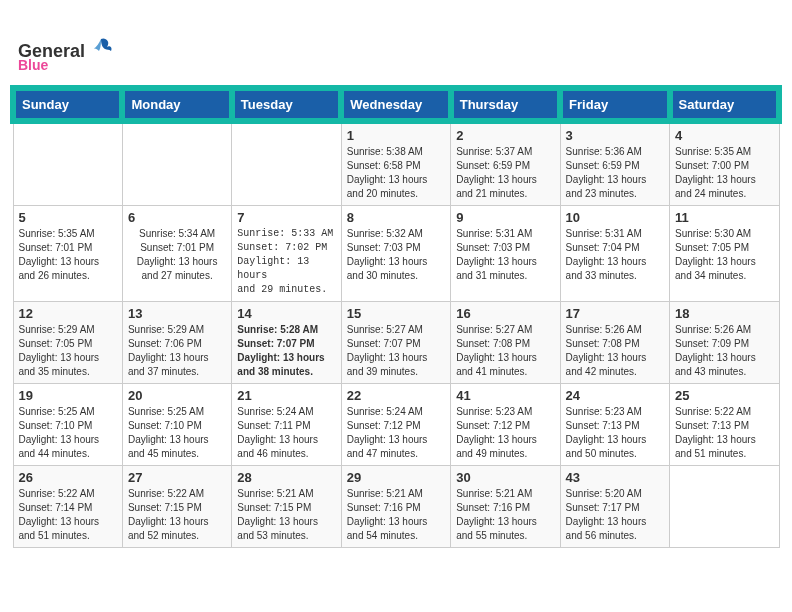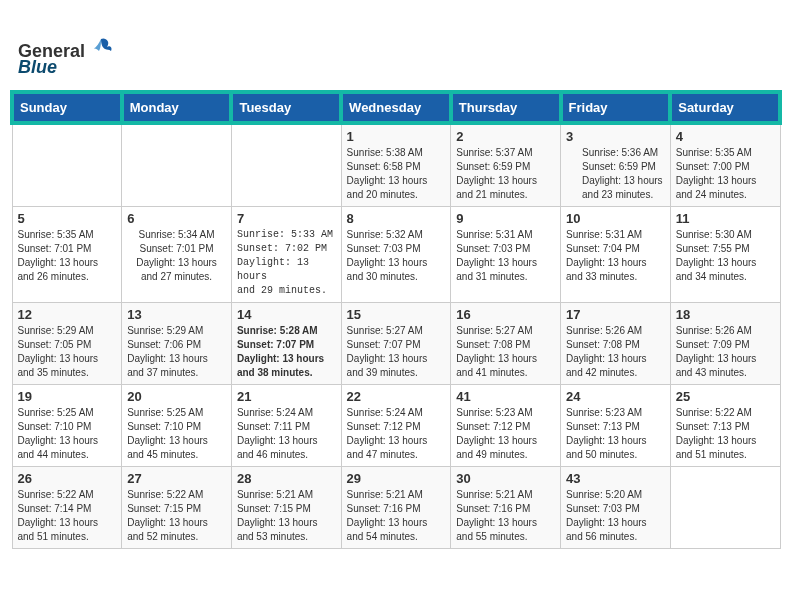--- a/index.html
+++ b/index.html
@@ -39,21 +39,21 @@
       border-collapse: collapse;
       border: 1px solid #ccc;
     }
     .calendar-table th {
       background-color: #1a5fa8;
       color: #fff;
       text-align: left;
       padding: 6px 6px;
       font-size: 13px;
       font-weight: bold;
-      border: 4px solid #14b8a6;
+      border: 6px solid #14b8a6;
     }
     .calendar-table td {
       vertical-align: top;
       border: 1px solid #ccc;
       padding: 4px 5px;
       width: calc(100% / 7);
       min-height: 80px;
       background: #fff;
       font-size: 11px;
       color: #333;
@@ -88,21 +88,21 @@
 <div class="header">
   <div class="logo">
     <div style="display:flex; flex-direction:column; align-items:flex-start;">
       <div style="display:flex; align-items:center;">
         <span style="font-size:18px; font-weight:bold; color:#333;">General</span>
         <svg width="28" height="28" viewBox="0 0 28 28" style="margin-left:2px; margin-top:-4px;">
           <path d="M14,4 C18,2 24,6 20,12 C22,10 26,12 24,16 C22,14 20,15 18,14 C16,13 14,10 14,4Z" fill="#1a5fa8"></path>
           <path d="M14,4 C12,8 10,12 6,14 C8,13 10,14 12,16 C13,14 14,12 14,4Z" fill="#5a9fd4"></path>
         </svg>
       </div>
-      <span style="font-size:18px; font-weight:bold; color:#0c4a6e; margin-top:-6px;font-style:italic;">Blue</span>
+      <span style="font-size:14px; font-weight:bold; color:#ec4899; margin-top:-6px;">Blue</span>
     </div>
   </div>
   <div class="title-block">
     <div class="month-title"></div>
     <div class="location-title"></div>
   </div>
 </div>
 
 <table class="calendar-table">
   <thead>
@@ -130,21 +130,21 @@
         </td>
         <td>
           <span class="day-number">2</span>
           <div class="day-info" style="white-space: pre-line;">Sunrise: 5:37 AM
 Sunset: 6:59 PM
 Daylight: 13 hours
 and 21 minutes.</div>
         </td>
         <td>
           <span class="day-number">3</span>
-          <div class="day-info" style="white-space: pre-line; margin-left: 16px;">Sunrise: 5:36 AM
+          <div class="day-info" style="white-space: pre-line;">Sunrise: 5:36 AM
 Sunset: 6:59 PM
 Daylight: 13 hours
 and 23 minutes.</div>
         </td>
         <td>
           <span class="day-number">4</span>
           <div class="day-info" style="white-space: pre-line;">Sunrise: 5:35 AM
 Sunset: 7:00 PM
 Daylight: 13 hours
 and 24 minutes.</div>
@@ -189,21 +189,21 @@
         <td>
           <span class="day-number">10</span>
           <div class="day-info" style="white-space: pre-line;">Sunrise: 5:31 AM
 Sunset: 7:04 PM
 Daylight: 13 hours
 and 33 minutes.</div>
         </td>
         <td>
           <span class="day-number">11</span>
           <div class="day-info" style="white-space: pre-line;">Sunrise: 5:30 AM
-Sunset: 7:55 PM
+Sunset: 7:05 PM
 Daylight: 13 hours
 and 34 minutes.</div>
         </td>
       </tr>
       <tr class="row-odd">
         <td>
           <span class="day-number">12</span>
           <div class="day-info" style="white-space: pre-line;">Sunrise: 5:29 AM
 Sunset: 7:05 PM
 Daylight: 13 hours
@@ -335,20 +335,20 @@
         <td>
           <span class="day-number">30</span>
           <div class="day-info" style="white-space: pre-line;">Sunrise: 5:21 AM
 Sunset: 7:16 PM
 Daylight: 13 hours
 and 55 minutes.</div>
         </td>
         <td>
           <span class="day-number">43</span>
           <div class="day-info" style="white-space: pre-line;">Sunrise: 5:20 AM
-Sunset: 7:03 PM
+Sunset: 7:17 PM
 Daylight: 13 hours
 and 56 minutes.</div>
         </td>
         <td class="empty-cell"></td>
       </tr>
     </tbody>
 </table>
 
 </body></html>

